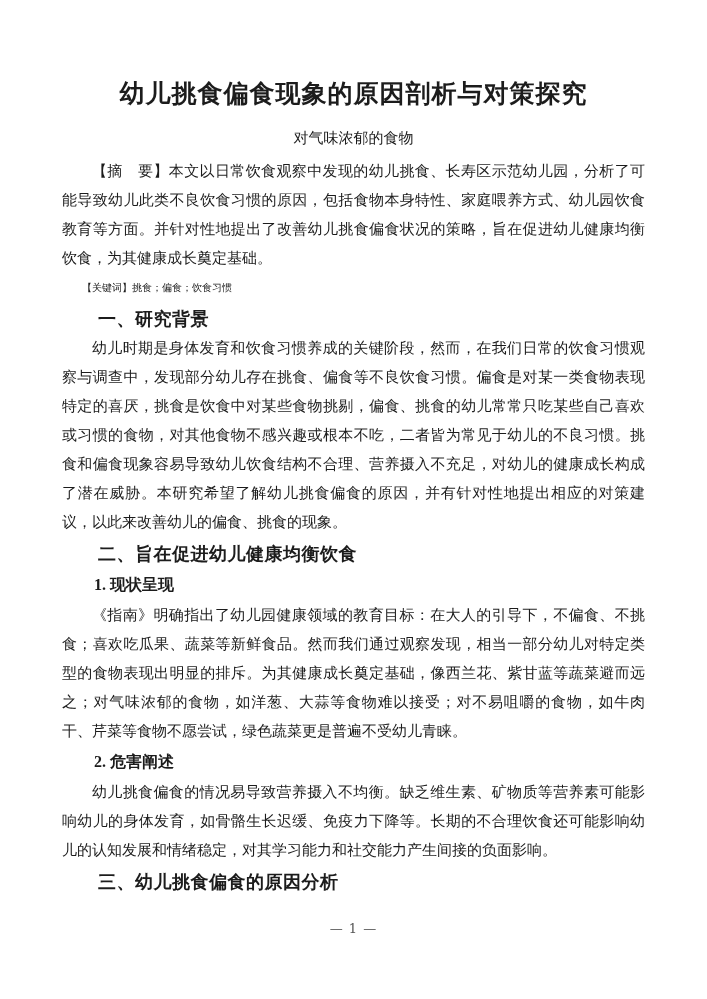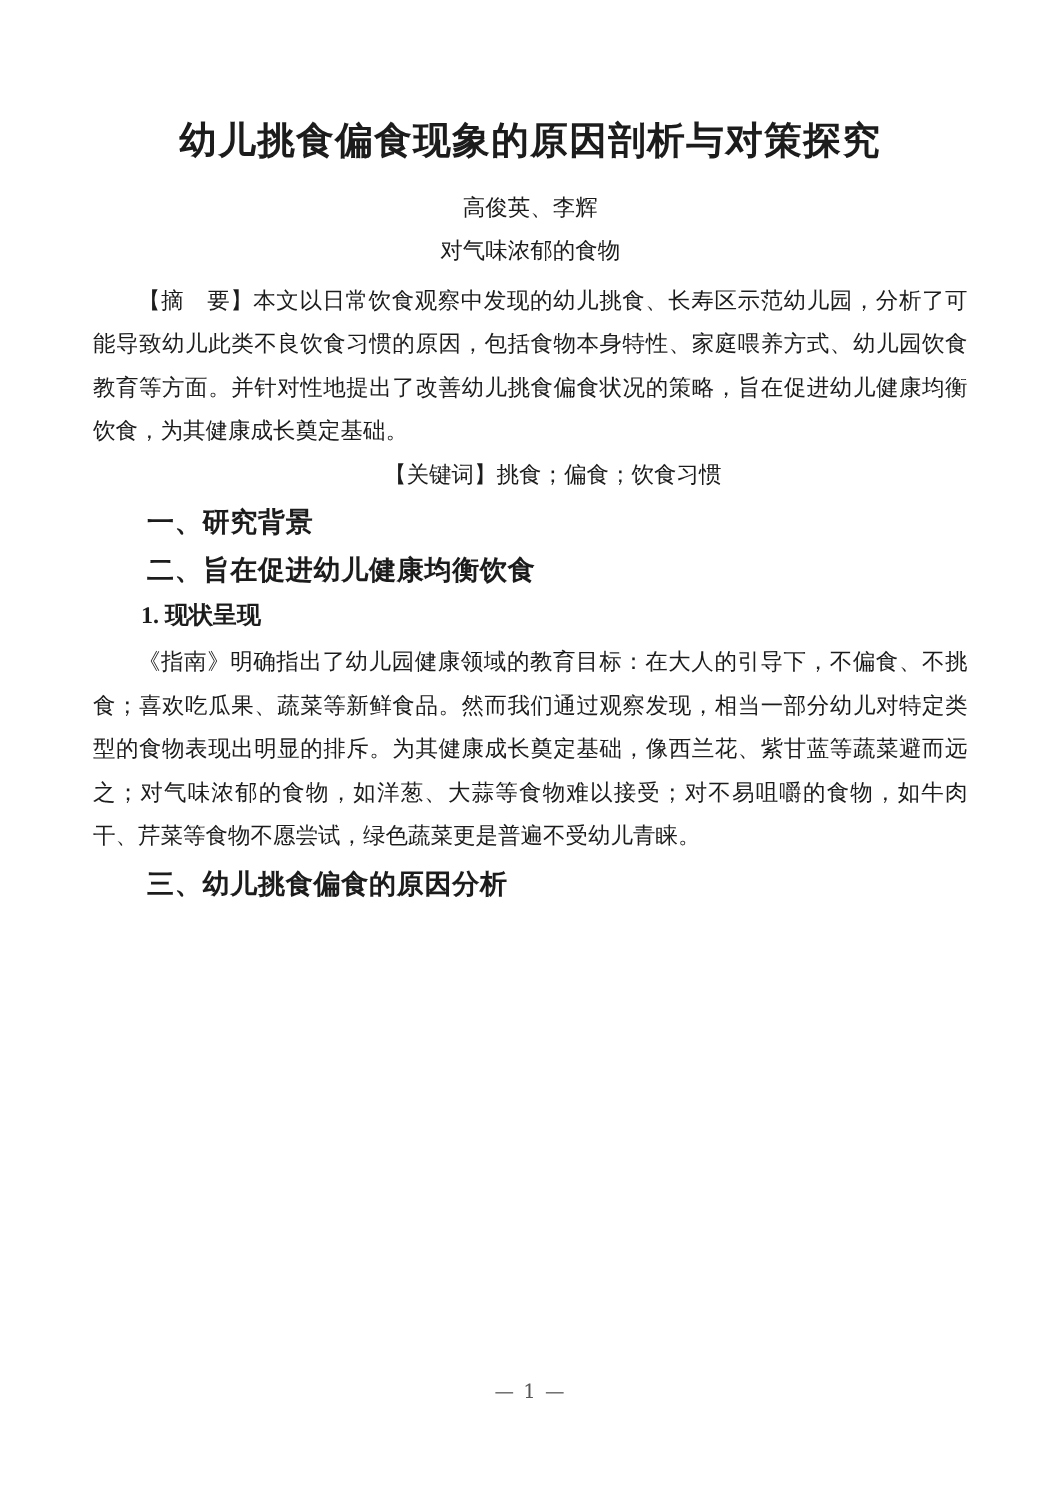--- a/index.html
+++ b/index.html
@@ -37,24 +37,23 @@
       margin: 0;
       font-size: 15px;
       line-height: 29px;
       text-align: justify;
       text-justify: inter-ideograph;
       text-indent: 2em;
     }
     .abstract-para { margin-top: 4px; }
     .keywords-para {
       margin: 0;
-      font-size: 15px;
+      font-size: 10px;
       line-height: 29px;
       text-indent: 2em;
-      text-align: center;
     }
     .sec-h1 {
       margin: 2px 0 0 0;
       font-family: Liberation Sans, sans-serif;
       font-weight: 700;
       font-size: 18px;
       line-height: 30px;
       text-indent: 2em;
       letter-spacing: 0.5px;
     }
@@ -79,33 +78,35 @@
     }
   </style>
 </head>
 <body>
 
 <div class="page">
   <div class="content">
 
     <h1 class="paper-title">幼儿挑食偏食现象的原因剖析与对策探究</h1>
 
-    <p class="meta-line">高俊英、李辉</p>
     <p class="meta-line">对气味浓郁的食物</p>
 
     <p class="body-para abstract-para"><span>【摘　要】</span><span>本文以日常饮食观察中发现的幼儿挑食、长寿区示范幼儿园，分析了可能导致幼儿此类不良饮食习惯的原因，包括食物本身特性、家庭喂养方式、幼儿园饮食教育等方面。并针对性地提出了改善幼儿挑食偏食状况的策略，旨在促进幼儿健康均衡饮食，为其健康成长奠定基础。</span></p>
 
     <p class="keywords-para"><span>【关键词】</span><span>挑食；偏食；饮食习惯</span></p>
 
     <h2 class="sec-h1">一、研究背景</h2>
+    <p class="body-para">幼儿时期是身体发育和饮食习惯养成的关键阶段，然而，在我们日常的饮食习惯观察与调查中，发现部分幼儿存在挑食、偏食等不良饮食习惯。偏食是对某一类食物表现特定的喜厌，挑食是饮食中对某些食物挑剔，偏食、挑食的幼儿常常只吃某些自己喜欢或习惯的食物，对其他食物不感兴趣或根本不吃，二者皆为常见于幼儿的不良习惯。挑食和偏食现象容易导致幼儿饮食结构不合理、营养摄入不充足，对幼儿的健康成长构成了潜在威胁。本研究希望了解幼儿挑食偏食的原因，并有针对性地提出相应的对策建议，以此来改善幼儿的偏食、挑食的现象。</p>
 
     <h2 class="sec-h1">二、旨在促进幼儿健康均衡饮食</h2>
 
     <h3 class="sec-h2">1. 现状呈现</h3>
     <p class="body-para">《指南》明确指出了幼儿园健康领域的教育目标：在大人的引导下，不偏食、不挑食；喜欢吃瓜果、蔬菜等新鲜食品。然而我们通过观察发现，相当一部分幼儿对特定类型的食物表现出明显的排斥。为其健康成长奠定基础，像西兰花、紫甘蓝等蔬菜避而远之；对气味浓郁的食物，如洋葱、大蒜等食物难以接受；对不易咀嚼的食物，如牛肉干、芹菜等食物不愿尝试，绿色蔬菜更是普遍不受幼儿青睐。</p>
 
+    <h3 class="sec-h2">2. 危害阐述</h3>
+    <p class="body-para">幼儿挑食偏食的情况易导致营养摄入不均衡。缺乏维生素、矿物质等营养素可能影响幼儿的身体发育，如骨骼生长迟缓、免疫力下降等。长期的不合理饮食还可能影响幼儿的认知发展和情绪稳定，对其学习能力和社交能力产生间接的负面影响。</p>
 
     <h2 class="sec-h1">三、幼儿挑食偏食的原因分析</h2>
 
   </div>
 
   <div class="page-number">— 1 —</div>
 </div>
 
 </body></html>

